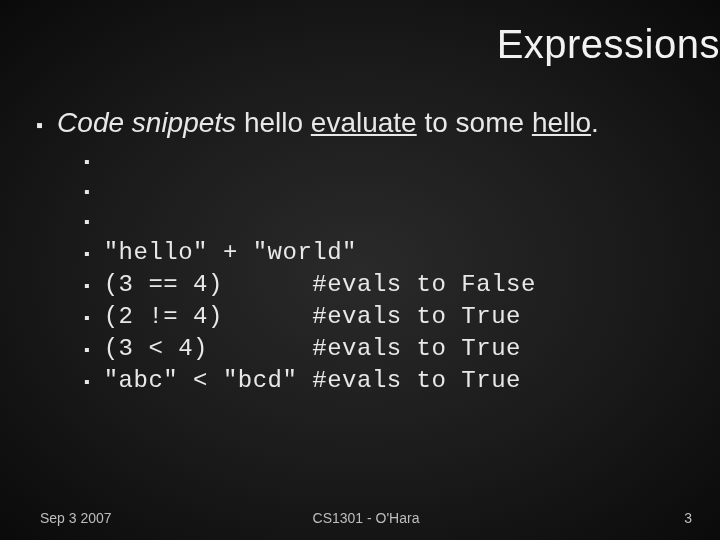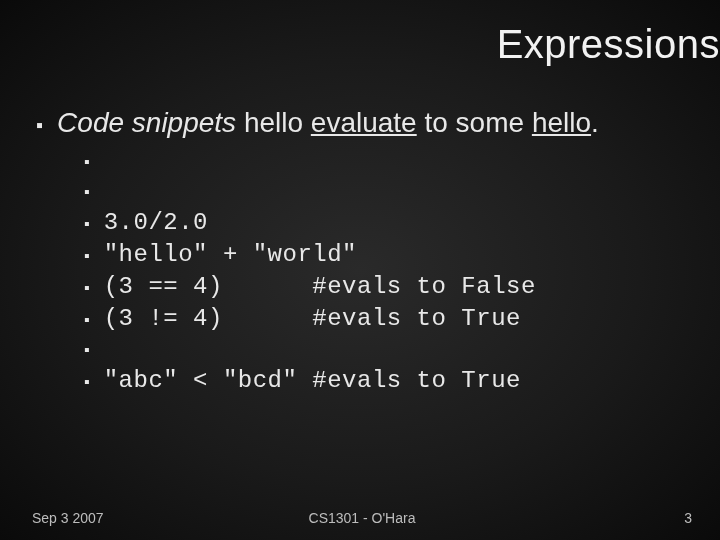--- a/index.html
+++ b/index.html
@@ -51,21 +51,21 @@
   }
   .code-item .code {
     font-family: "Courier New", Courier, monospace;
     font-size: 24px;
     white-space: pre;
     letter-spacing: 0.5px;
   }
   .footer {
     position: absolute;
     bottom: 14px;
-    left: 4px;
+    left: 12px;
     right: 0;
     display: flex;
     justify-content: space-between;
     align-items: center;
     padding: 0 28px;
     font-size: 14px;
     color: #bdbdbd;
   }
   .footer .center {
     position: absolute;
@@ -88,36 +88,36 @@
 
   <div class="code-list">
     <div class="code-item">
       <span class="bullet">▪</span>
     </div>
     <div class="code-item">
       <span class="bullet">▪</span>
     </div>
     <div class="code-item">
       <span class="bullet">▪</span>
-      <span class="code">3.0/2.0</span>
     </div>
     <div class="code-item">
       <span class="bullet">▪</span>
       <span class="code">"hello" + "world"</span>
     </div>
     <div class="code-item">
       <span class="bullet">▪</span>
       <span class="code">(3 == 4)      #evals to False</span>
     </div>
     <div class="code-item">
       <span class="bullet">▪</span>
-      <span class="code">(3 != 4)      #evals to True</span>
+      <span class="code">(2 != 4)      #evals to True</span>
     </div>
     <div class="code-item">
       <span class="bullet">▪</span>
+      <span class="code">(3 &lt; 4)       #evals to True</span>
     </div>
     <div class="code-item">
       <span class="bullet">▪</span>
       <span class="code">"abc" &lt; "bcd" #evals to True</span>
     </div>
   </div>
 </div>
 
 <div class="footer">
   <span>Sep 3 2007</span>

